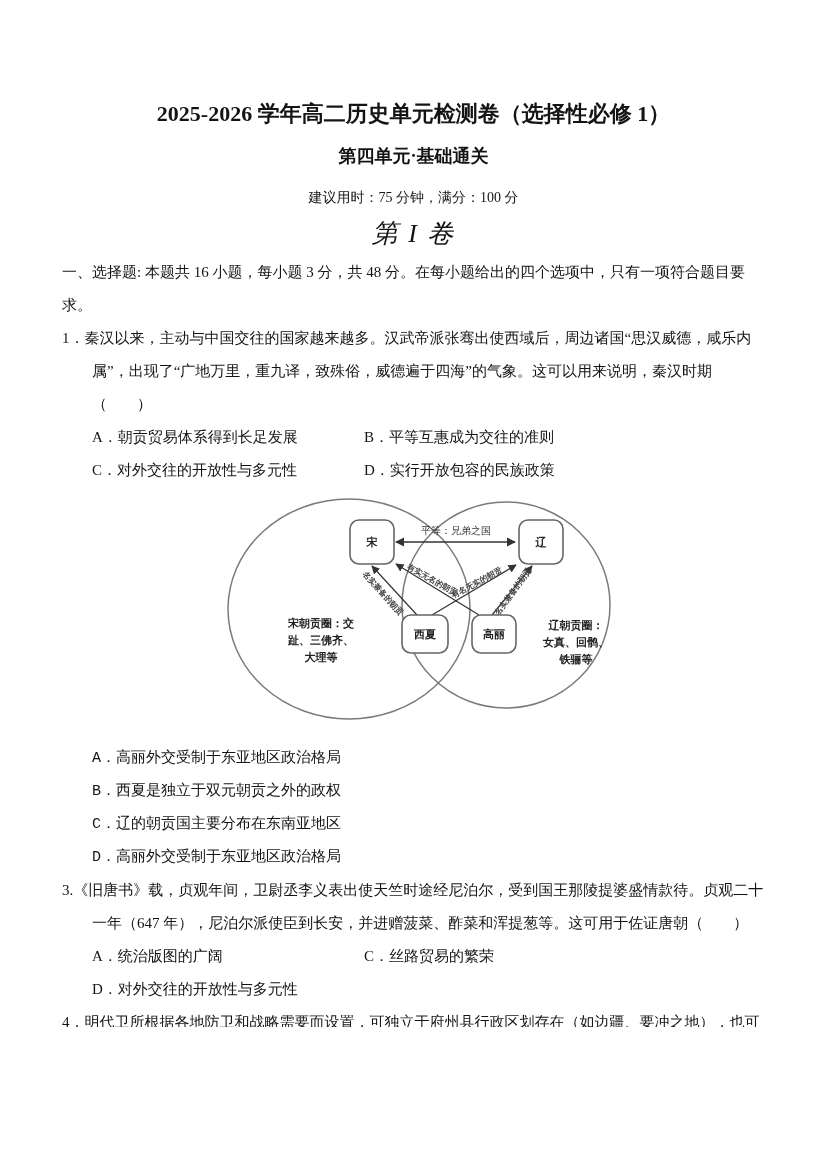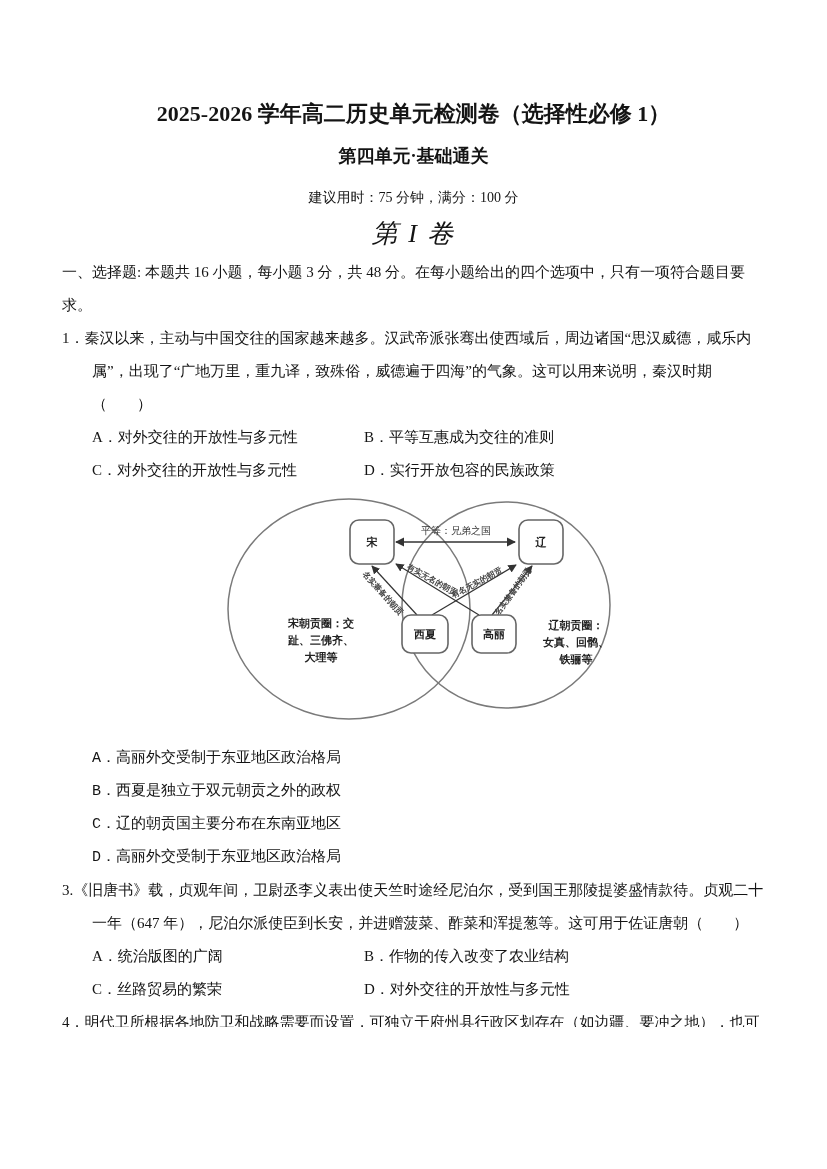--- a/index.html
+++ b/index.html
@@ -35,21 +35,21 @@
   <h1 class="title">2025-2026 学年高二历史单元检测卷（选择性必修 1）</h1>
   <h2 class="subtitle">第四单元·基础通关</h2>
   <p class="meta">建议用时：75 分钟，满分：100 分</p>
   <p class="part-title">第 I 卷</p>
 
   <p class="intro">一、选择题: 本题共 16 小题，每小题 3 分，共 48 分。在每小题给出的四个选项中，只有一项符合题目要求。</p>
 
   <div class="question">
     <p class="stem"><span>1．</span><span>秦汉以来，主动与中国交往的国家越来越多。汉武帝派张骞出使西域后，周边诸国“思汉威德，咸乐内属”，出现了“广地万里，重九译，致殊俗，威德遍于四海”的气象。这可以用来说明，秦汉时期（　　）</span></p>
     <div class="opts two-col">
-      <span class="opt">A．对外交往的开放性与多元性</span>
+      <span class="opt">A．朝贡贸易体系得到长足发展</span>
       <span class="opt">B．平等互惠成为交往的准则</span>
       <span class="opt">C．对外交往的开放性与多元性</span>
       <span class="opt">D．实行开放包容的民族政策</span>
     </div>
   </div>
 
   <div class="question">
 
     <div class="diagram-wrap">
       <svg width="436" height="245" viewBox="0 0 436 245">
@@ -102,21 +102,20 @@
       <span class="opt">B．西夏是独立于双元朝贡之外的政权</span>
       <span class="opt">C．辽的朝贡国主要分布在东南亚地区</span>
       <span class="opt">D．高丽外交受制于东亚地区政治格局</span>
     </div>
   </div>
 
   <div class="question">
     <p class="stem"><span>3.</span><span>《旧唐书》载，贞观年间，卫尉丞李义表出使天竺时途经尼泊尔，受到国王那陵提婆盛情款待。贞观二十一年（647 年），尼泊尔派使臣到长安，并进赠菠菜、酢菜和浑提葱等。这可用于佐证唐朝（　　）</span></p>
     <div class="opts two-col">
       <span class="opt">A．统治版图的广阔</span>
-      <span class="opt">B．作物的传入改变了农业结构</span>
       <span class="opt">C．丝路贸易的繁荣</span>
       <span class="opt">D．对外交往的开放性与多元性</span>
     </div>
   </div>
 
   <div class="question">
     <p class="stem"><span>4．</span><span>明代卫所根据各地防卫和战略需要而设置，可独立于府州县行政区划存在（如边疆、要冲之地），也可嵌入地方行政区域内，同时对府州县辖区内的军事要地形成直接控制。这表明（　　）</span></p>
   </div>
 
 </div>

